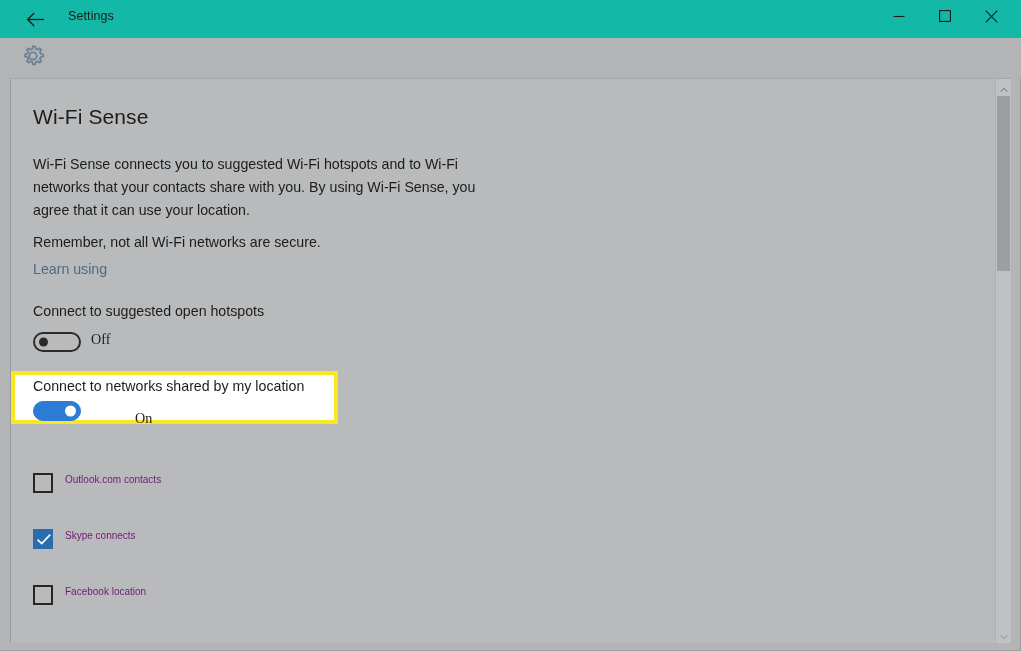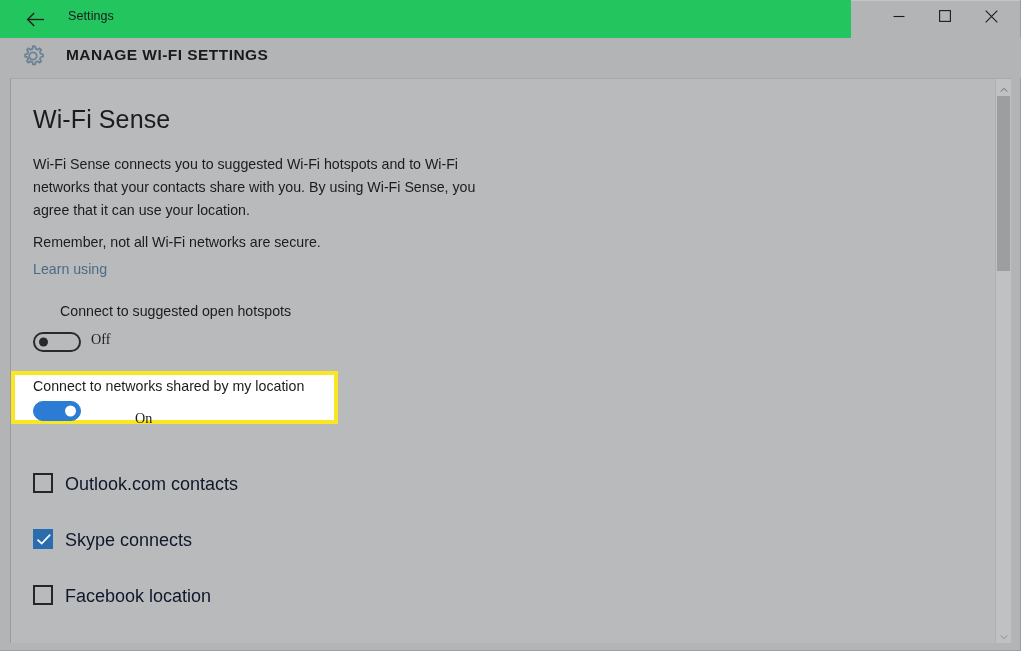--- a/index.html
+++ b/index.html
@@ -20,23 +20,23 @@
     width: 1021px;
     height: 651px;
     background: #b2b4b6;
     box-sizing: border-box;
   }
 
   
   #titlebar {
     position: absolute;
     left: 0; top: 0;
-    width: 851px;
+    width: 1021px;
     height: 38px;
-    background: #22c55e;
+    background: #14b8a6;
   }
   #back-btn {
     position: absolute;
     left: 18px; top: 6px;
     width: 34px; height: 26px;
     display: flex; align-items: center; justify-content: center;
   }
   #back-btn svg { display: block; }
   #app-title {
     position: absolute;
@@ -94,21 +94,21 @@
   #content-inner {
     position: absolute;
     left: 0; top: 0;
     width: 985px;
     height: 100%;
   }
 
   #sense-heading {
     position: absolute;
     left: 22px; top: 26px;
-    font-size: 25px;
+    font-size: 21px;
     font-weight: 400;
     color: #1c1c1c;
     letter-spacing: .1px;
   }
   .body-para {
     position: absolute;
     left: 22px;
     width: 460px;
     font-size: 14.2px;
     line-height: 23px;
@@ -196,22 +196,22 @@
     background: #2b6cae;
     border: 1px solid #2b6cae;
   }
   .checkbox.checked svg {
     position: absolute;
     left: 2px; top: 3px;
   }
   .checkrow .check-label {
     position: absolute;
     left: 32px; top: 1px;
-    font-size: 18px;
-    color: #0f172a;
+    font-size: 10px;
+    color: #701a75;
     white-space: nowrap;
   }
 
   
   #scrollbar {
     position: absolute;
     right: 0; top: 0;
     width: 16px;
     height: 100%;
     background: #bfc1c3;
@@ -306,33 +306,32 @@
 
   <div id="gear-icon">
     <svg width="28" height="28" viewBox="0 0 28 28">
       <g fill="none" stroke="#6d8196" stroke-width="1.8">
         <path d="M14 4.2 l2.2 0.35 0.55 2.35 1.85 0.78 2.0 -1.32 1.6 1.6 -1.32 2.0 0.78 1.85 2.35 0.55 0 2.25 -2.35 0.55 -0.78 1.85 1.32 2.0 -1.6 1.6 -2.0 -1.32 -1.85 0.78 -0.55 2.35 -2.25 0 -0.55 -2.35 -1.85 -0.78 -2.0 1.32 -1.6 -1.6 1.32 -2.0 -0.78 -1.85 -2.35 -0.55 0 -2.25 2.35 -0.55 0.78 -1.85 -1.32 -2.0 1.6 -1.6 2.0 1.32 1.85 -0.78 0.55 -2.35 z"></path>
         <circle cx="14" cy="14" r="3.7"></circle>
       </g>
     </svg>
   </div>
 
-  <div id="page-title">MANAGE WI-FI SETTINGS</div>
 
   <div id="content-pane">
     <div id="content-inner">
 
       <div id="sense-heading">Wi-Fi Sense</div>
 
       <div class="body-para" id="para-1">Wi-Fi Sense connects you to suggested Wi-Fi hotspots and to Wi-Fi networks that your contacts share with you. By using Wi-Fi Sense, you agree that it can use your location.</div>
       <div class="body-para" id="para-2">Remember, not all Wi-Fi networks are secure.</div>
 
       <div id="learn-more">Learn using</div>
 
-      <div class="setting-label" style="top:224px;margin-left:27px;">Connect to suggested open hotspots</div>
+      <div class="setting-label" style="top:224px;">Connect to suggested open hotspots</div>
       <div class="toggle off" style="left:22px; top:253px;">
         <div class="knob"></div>
       </div>
       <div class="toggle-state" style="left:80px; top:252px;">Off</div>
 
       <div id="highlight-box"></div>
 
       <div class="setting-label" style="top:299px;">Connect to networks shared by my location</div>
       <div class="toggle on" style="left:22px; top:322px;">
         <div class="knob"></div>

